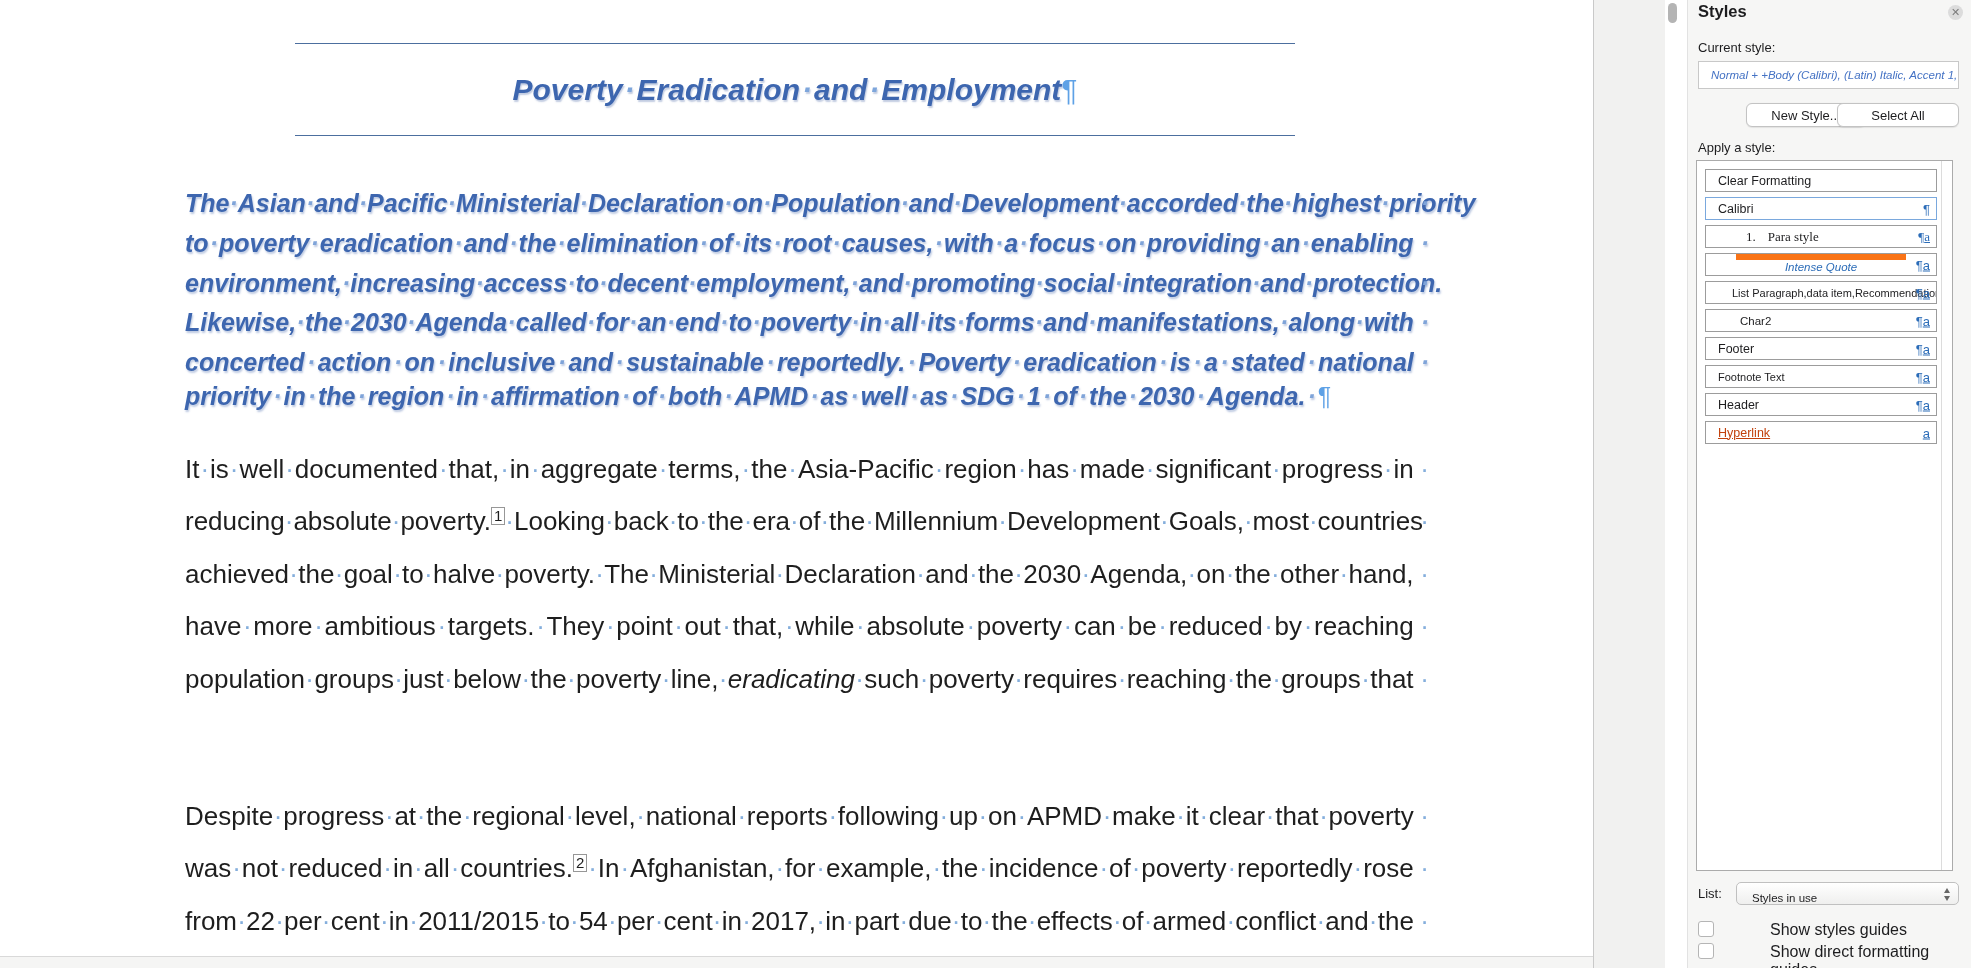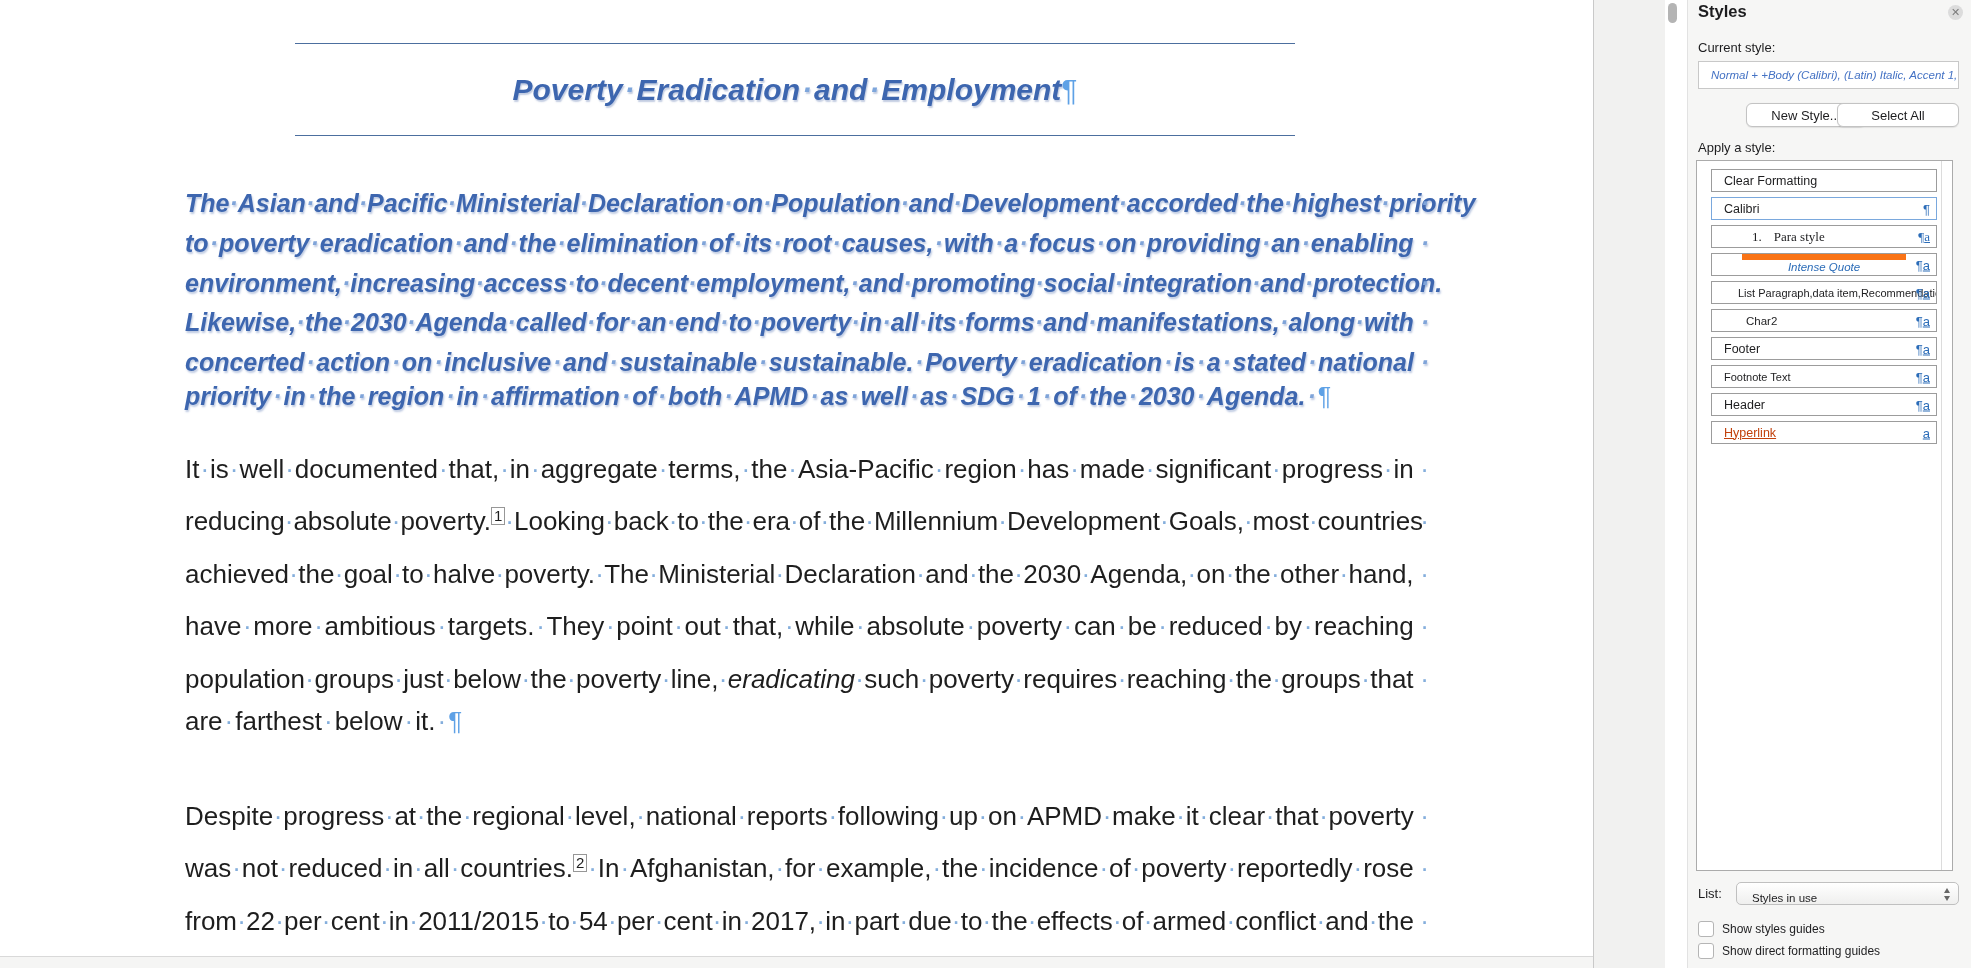--- a/index.html
+++ b/index.html
@@ -58,21 +58,21 @@
     border:1px solid #c8c8c8;display:flex;align-items:center;padding:0 12px;overflow:hidden;}
   .cur-box span{font-size:11.5px;font-style:italic;color:#4472C4;white-space:nowrap;}
   .pbtn{position:absolute;top:103px;height:22px;background:#fff;border:1px solid #c3c3c3;
     border-radius:6px;font-size:13px;display:flex;align-items:center;justify-content:center;
     box-shadow:0 0.5px 1px rgba(0,0,0,.08);margin-left:48px;}
   .btn-new{left:10px;width:118px;}
   .btn-select{right:12px;width:120px;text-align:center;}
   .apply-label{position:absolute;left:10px;top:140px;font-size:13px;}
 
   .style-list{position:absolute;left:8px;right:18px;top:160px;bottom:97px;background:#fff;
-    border:1px solid #ababab;padding:8px 15px 0 14px;box-sizing:border-box;}
+    border:1px solid #ababab;padding:8px 15px 0 8px;box-sizing:border-box;}
   .style-list::after{content:"";position:absolute;top:0;bottom:0;right:10px;border-left:1px solid #dcdcdc;}
   .s-item{position:relative;height:23px;margin-bottom:5px;background:#fff;border:1px solid #9c9c9c;
     display:flex;align-items:center;padding:0 18px 0 12px;font-size:12.5px;overflow:hidden;box-sizing:border-box;}
   .s-item.selected{border:1.5px solid #7AA8DD;}
   .s-item .mark{position:absolute;right:6px;top:50%;transform:translateY(-50%);
     color:#2B6CB8;font-size:13px;background:transparent;}
   .s-item .mark .mu{text-decoration:underline;}
   .s-item.k-serif{font-family:"Liberation Serif",serif;font-size:13px;padding-left:40px;}
   .s-item.k-serif .pre{margin-right:12px;}
   .s-item.k-intense-quote{justify-content:center;padding:0 30px;}
@@ -88,21 +88,21 @@
   .list-row .lr-label{position:absolute;left:0;top:4px;}
   .dd{position:absolute;left:38px;right:0;top:0;height:23px;background:linear-gradient(#fff,#efefee);
     border:1px solid #c0c0c0;border-radius:5px;display:flex;align-items:flex-end;padding:0 15px;
     font-size:11.5px;box-sizing:border-box;}
   .dd .st{position:absolute;right:5px;top:4px;width:11px;height:15px;}
   .dd .st::before{content:"";position:absolute;left:2px;top:1px;border-left:3.5px solid transparent;
     border-right:3.5px solid transparent;border-bottom:5px solid #666;}
   .dd .st::after{content:"";position:absolute;left:2px;bottom:1px;border-left:3.5px solid transparent;
     border-right:3.5px solid transparent;border-top:5px solid #666;}
 
-  .cb-row{position:absolute;left:10px;height:16px;display:flex;align-items:center;font-size:12px;}
+  .cb-row{position:absolute;left:10px;height:16px;display:flex;font-size:16px;gap:48px;}
   .cb1{top:921px;} .cb2{top:943px;}
   .cb-box{width:14px;height:14px;background:#fff;border:1px solid #b5b5b5;border-radius:3px;margin-right:8px;flex:0 0 auto;}
 </style>
 </head>
 <body>
 
 <div id="app">
 
   <div class="doc">
     <div class="title-block">
@@ -241,21 +241,21 @@
           <span class="w">action</span>
           <span class="dot">·</span>
           <span class="w">on</span>
           <span class="dot">·</span>
           <span class="w">inclusive</span>
           <span class="dot">·</span>
           <span class="w">and</span>
           <span class="dot">·</span>
           <span class="w">sustainable</span>
           <span class="dot">·</span>
-          <span class="w">sustainable.</span>
+          <span class="w">reportedly.</span>
           <span class="dot">·</span>
           <span class="w">Poverty</span>
           <span class="dot">·</span>
           <span class="w">eradication</span>
           <span class="dot">·</span>
           <span class="w">is</span>
           <span class="dot">·</span>
           <span class="w">a</span>
           <span class="dot">·</span>
           <span class="w">stated</span>
@@ -421,21 +421,20 @@
           <span class="w">requires</span>
           <span class="dot">·</span>
           <span class="w">reaching</span>
           <span class="dot">·</span>
           <span class="w">the</span>
           <span class="dot">·</span>
           <span class="w">groups</span>
           <span class="dot">·</span>
           <span class="w">that</span>
         </div>
-        <div class="line flow"><span class="w">are</span><span class="dot">·</span><span class="w">farthest</span><span class="dot">·</span><span class="w">below</span><span class="dot">·</span><span class="w">it.</span><span class="dot">·</span><span class="w"><span class="pmark">¶</span></span></div>
       </div>
     <div class="textcol body-par para2">
         <div class="line j">
           <span class="w">Despite</span>
           <span class="dot">·</span>
           <span class="w">progress</span>
           <span class="dot">·</span>
           <span class="w">at</span>
           <span class="dot">·</span>
           <span class="w">the</span>

